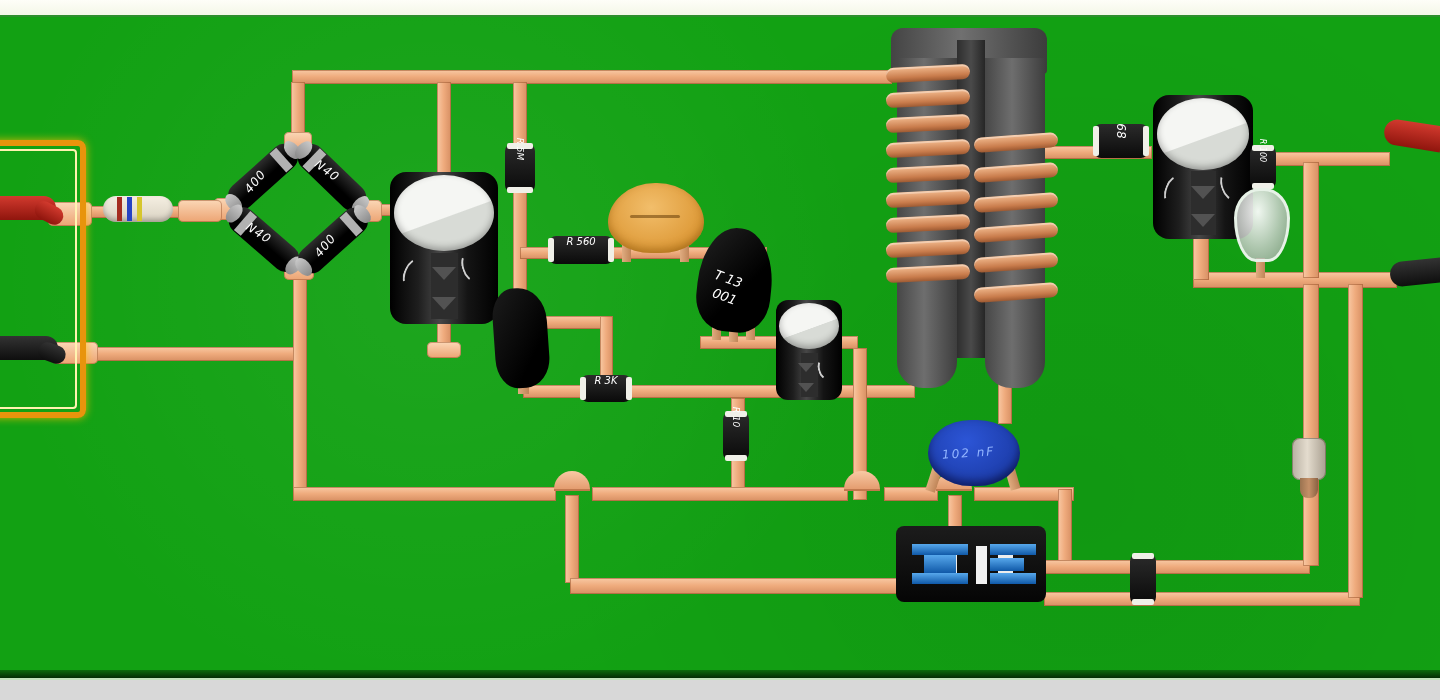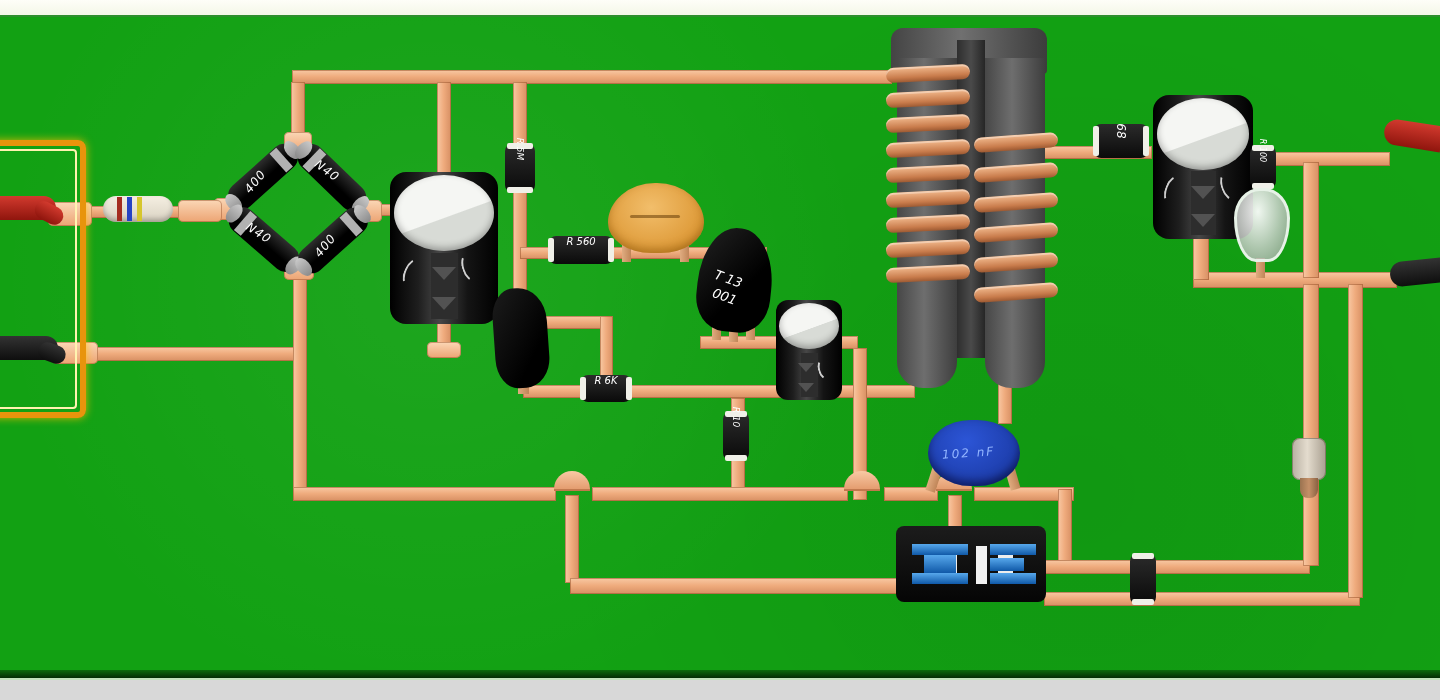--- a/index.html
+++ b/index.html
@@ -166,21 +166,21 @@
     <div class="arc" style="right:18px;top:80px;transform:rotate(-18deg);"></div>
   </div>
 
   <div class="c rb rv" style="left:505px;top:144px;width:30px;height:48px;">
     <span class="rot90" style="font-size:9px;">R 5M</span>
   </div>
   <div class="c rb rh" style="left:549px;top:236px;width:64px;height:28px;">
     <span>R 560</span>
   </div>
   <div class="c rb rh" style="left:581px;top:375px;width:50px;height:27px;">
-    <span>R 6K</span>
+    <span>R 3K</span>
   </div>
   <div class="c rb rv" style="left:723px;top:412px;width:26px;height:48px;">
     <span class="rot90" style="font-size:9px;">R 10</span>
   </div>
 
   <div class="c" style="left:494px;top:288px;width:54px;height:100px;z-index:5;transform:rotate(-4deg);
               background:linear-gradient(120deg,#1C1C1C,#000 70%);border-radius:40% 52% 46% 40%/30% 34% 30% 30%;"></div>
   <div class="c tan" style="left:518px;top:380px;width:11px;height:14px;z-index:4;"></div>
 
   <div class="c tan" style="left:622px;top:236px;width:9px;height:26px;"></div>

